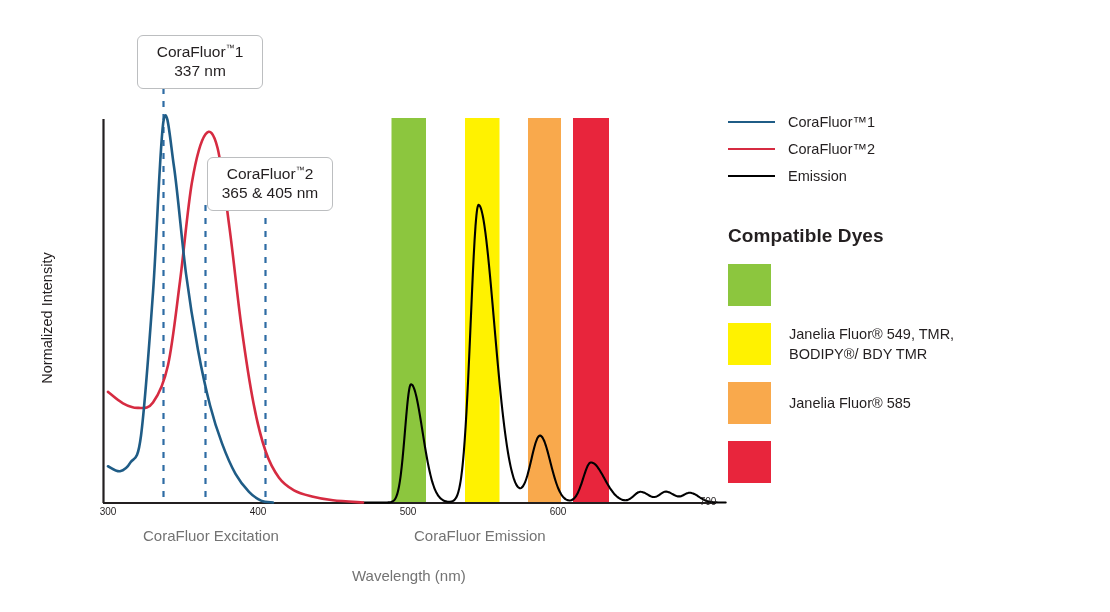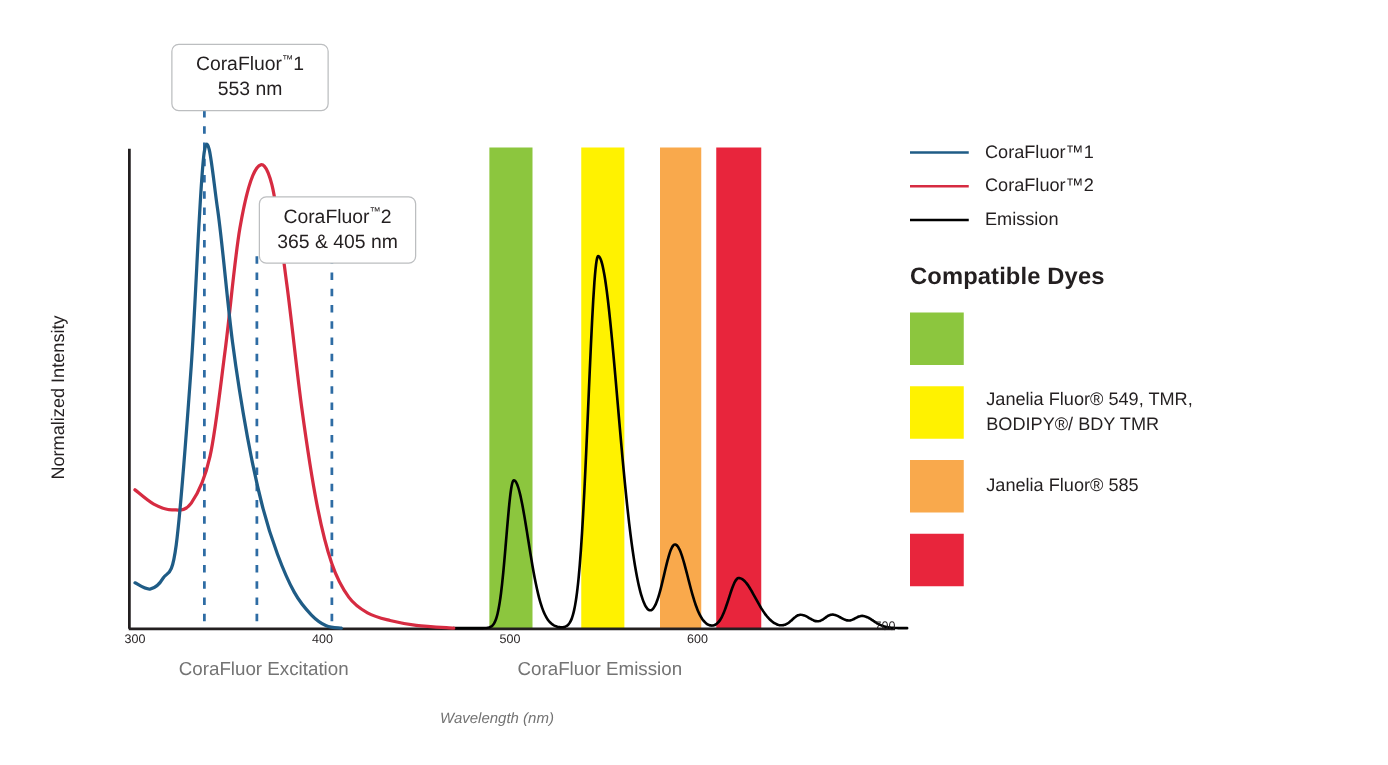--- a/index.html
+++ b/index.html
@@ -16,33 +16,33 @@
   }
   #callout-1{left:137px;top:35px;width:126px;}
   #callout-2{left:207px;top:157px;width:126px;}
   .callout .ln1{display:block;white-space:nowrap;}
   .callout .ln2{display:block;white-space:nowrap;}
   .sup{font-size:9px;vertical-align:super;letter-spacing:0;}
 
   .axlabel{position:absolute;font-size:15px;color:#737373;white-space:nowrap;}
   #lbl-exc{left:143px;top:527px;}
   #lbl-emi{left:414px;top:527px;}
-  #lbl-wave{left:352px;top:567px;font-size:12px;font-style:italic;}
+  #lbl-wave{left:352px;top:567px;font-size:15px;}
   #lbl-y{
     position:absolute;left:-33px;top:310px;width:160px;text-align:center;
     transform:rotate(-90deg);font-size:14.5px;color:#231f20;white-space:nowrap;
   }
   .tick{position:absolute;font-size:10px;color:#231f20;width:60px;text-align:center;}
 
   
   #legend{position:absolute;left:728px;top:108px;width:370px;}
   .lrow{display:flex;align-items:center;height:27px;}
   .lline{width:47px;height:0;border-top-width:2.4px;border-top-style:solid;margin-right:13px;flex:none;}
   .ltext{font-size:14.5px;color:#231f20;white-space:nowrap;}
-  #dyes-title{margin-top:22px;font-size:19px;font-weight:bold;color:#231f20;letter-spacing:.1px;}
+  #dyes-title{margin-top:36px;font-size:19px;font-weight:bold;color:#231f20;letter-spacing:.1px;}
   #dye-list{margin-top:17px;}
   .drow{display:flex;align-items:center;margin-bottom:17px;}
   .dsw{width:43px;height:42px;margin-right:18px;flex:none;}
   .dtext{font-size:14.5px;color:#231f20;line-height:1.38;}
 </style>
 </head>
 <body>
 
 <svg id="figure" viewBox="0 0 1110 612" xmlns="http://www.w3.org/2000/svg">
 
@@ -62,21 +62,21 @@
       <line x1="265.5" x2="265.5" y1="205" y2="502.5" stroke="#2E6CA4" stroke-width="2.2" stroke-dasharray="6 7"></line>
     </g>
 
   <path id="curve-emission" fill="none" stroke="#000000" stroke-width="2.1" stroke-linejoin="round" stroke-linecap="round" d="M363.00,502.50C363.15,502.50 363.60,502.50 363.90,502.50C364.20,502.50 364.50,502.50 364.80,502.50C365.10,502.50 365.40,502.50 365.70,502.50C366.00,502.50 366.30,502.50 366.60,502.50C366.90,502.50 367.20,502.50 367.50,502.50C367.80,502.50 368.10,502.50 368.40,502.50C368.70,502.50 369.00,502.50 369.30,502.50C369.60,502.50 369.90,502.50 370.20,502.50C370.50,502.50 370.80,502.50 371.10,502.50C371.40,502.50 371.70,502.50 372.00,502.50C372.30,502.50 372.60,502.50 372.90,502.50C373.20,502.50 373.50,502.50 373.80,502.50C374.10,502.50 374.40,502.50 374.70,502.50C375.00,502.50 375.30,502.50 375.60,502.50C375.90,502.50 376.20,502.50 376.50,502.50C376.80,502.50 377.10,502.50 377.40,502.50C377.70,502.50 378.00,502.50 378.30,502.50C378.60,502.50 378.90,502.50 379.20,502.50C379.50,502.50 379.80,502.50 380.10,502.50C380.40,502.50 380.70,502.50 381.00,502.50C381.30,502.50 381.60,502.50 381.90,502.50C382.20,502.50 382.50,502.50 382.80,502.50C383.10,502.50 383.40,502.50 383.70,502.50C384.00,502.50 384.30,502.49 384.60,502.49C384.90,502.49 385.20,502.49 385.50,502.49C385.80,502.48 386.10,502.48 386.40,502.47C386.70,502.47 387.00,502.46 387.30,502.45C387.60,502.44 387.90,502.43 388.20,502.41C388.50,502.40 388.80,502.38 389.10,502.35C389.40,502.32 389.70,502.29 390.00,502.24C390.30,502.19 390.60,502.14 390.90,502.07C391.20,501.99 391.50,501.91 391.80,501.79C392.10,501.68 392.40,501.55 392.70,501.37C393.00,501.19 393.30,501.00 393.60,500.74C393.90,500.47 394.20,500.18 394.50,499.80C394.80,499.43 395.10,499.00 395.40,498.47C395.70,497.94 396.00,497.35 396.30,496.62C396.60,495.89 396.90,495.08 397.20,494.10C397.50,493.13 397.80,492.04 398.10,490.78C398.40,489.51 398.70,488.10 399.00,486.49C399.30,484.89 399.60,483.12 399.90,481.14C400.20,479.16 400.50,476.99 400.80,474.62C401.10,472.25 401.40,469.67 401.70,466.92C402.00,464.17 402.30,461.21 402.60,458.11C402.90,455.02 403.20,451.72 403.50,448.35C403.80,444.99 404.10,441.45 404.40,437.92C404.70,434.39 405.00,430.73 405.30,427.19C405.60,423.64 405.90,420.03 406.20,416.62C406.50,413.22 406.80,409.84 407.10,406.76C407.40,403.67 407.70,400.71 408.00,398.13C408.30,395.55 408.60,393.19 408.90,391.26C409.20,389.34 409.50,387.72 409.80,386.58C410.10,385.43 410.40,384.75 410.70,384.38C411.00,384.02 411.30,384.25 411.60,384.40C411.90,384.54 412.20,384.85 412.50,385.25C412.80,385.66 413.10,386.19 413.40,386.83C413.70,387.47 414.00,388.23 414.30,389.09C414.60,389.95 414.90,390.93 415.20,391.99C415.50,393.06 415.80,394.24 416.10,395.50C416.40,396.75 416.70,398.11 417.00,399.53C417.30,400.95 417.60,402.47 417.90,404.03C418.20,405.59 418.50,407.24 418.80,408.92C419.10,410.60 419.40,412.34 419.70,414.11C420.00,415.88 420.30,417.71 420.60,419.54C420.90,421.37 421.20,423.25 421.50,425.12C421.80,426.99 422.10,428.88 422.40,430.77C422.70,432.65 423.00,434.55 423.30,436.42C423.60,438.29 423.90,440.16 424.20,442.00C424.50,443.84 424.80,445.67 425.10,447.46C425.40,449.25 425.70,451.02 426.00,452.74C426.30,454.46 426.60,456.15 426.90,457.79C427.20,459.43 427.50,461.03 427.80,462.57C428.10,464.12 428.40,465.62 428.70,467.07C429.00,468.52 429.30,469.91 429.60,471.25C429.90,472.59 430.20,473.88 430.50,475.12C430.80,476.35 431.10,477.53 431.40,478.65C431.70,479.77 432.00,480.84 432.30,481.86C432.60,482.87 432.90,483.83 433.20,484.74C433.50,485.65 433.80,486.51 434.10,487.32C434.40,488.13 434.70,488.89 435.00,489.60C435.30,490.32 435.60,490.99 435.90,491.61C436.20,492.24 436.50,492.82 436.80,493.37C437.10,493.91 437.40,494.41 437.70,494.88C438.00,495.35 438.30,495.79 438.60,496.19C438.90,496.59 439.20,496.96 439.50,497.30C439.80,497.65 440.10,497.96 440.40,498.25C440.70,498.54 441.00,498.80 441.30,499.04C441.60,499.28 441.90,499.50 442.20,499.70C442.50,499.90 442.80,500.08 443.10,500.25C443.40,500.41 443.70,500.56 444.00,500.69C444.30,500.83 444.60,500.94 444.90,501.05C445.20,501.16 445.50,501.25 445.80,501.33C446.10,501.42 446.40,501.49 446.70,501.55C447.00,501.61 447.30,501.66 447.60,501.70C447.90,501.74 448.20,501.77 448.50,501.79C448.80,501.81 449.10,501.82 449.40,501.81C449.70,501.81 450.00,501.79 450.30,501.76C450.60,501.72 450.90,501.68 451.20,501.61C451.50,501.55 451.80,501.47 452.10,501.35C452.40,501.24 452.70,501.11 453.00,500.95C453.30,500.78 453.60,500.59 453.90,500.34C454.20,500.10 454.50,499.82 454.80,499.48C455.10,499.14 455.40,498.76 455.70,498.29C456.00,497.83 456.30,497.31 456.60,496.68C456.90,496.06 457.20,495.36 457.50,494.54C457.80,493.71 458.10,492.80 458.40,491.72C458.70,490.65 459.00,489.47 459.30,488.10C459.60,486.73 459.90,485.23 460.20,483.51C460.50,481.79 460.80,479.90 461.10,477.78C461.40,475.65 461.70,473.33 462.00,470.73C462.30,468.14 462.60,465.33 462.90,462.22C463.20,459.12 463.50,455.77 463.80,452.11C464.10,448.45 464.40,444.52 464.70,440.29C465.00,436.05 465.30,431.52 465.60,426.70C465.90,421.88 466.20,416.76 466.50,411.38C466.80,405.99 467.10,400.30 467.40,394.40C467.70,388.49 468.00,382.30 468.30,375.95C468.60,369.61 468.90,363.00 469.20,356.32C469.50,349.64 469.80,342.74 470.10,335.87C470.40,329.00 470.70,321.98 471.00,315.08C471.30,308.18 471.60,301.21 471.90,294.47C472.20,287.74 472.50,281.03 472.80,274.66C473.10,268.29 473.40,262.06 473.70,256.26C474.00,250.47 474.30,244.91 474.60,239.90C474.90,234.88 475.20,230.21 475.50,226.15C475.80,222.08 476.10,218.47 476.40,215.52C476.70,212.57 477.00,210.16 477.30,208.43C477.60,206.70 477.90,205.70 478.20,205.15C478.50,204.60 478.80,204.96 479.10,205.15C479.40,205.34 479.70,205.76 480.00,206.30C480.30,206.85 480.60,207.56 480.90,208.43C481.20,209.30 481.50,210.33 481.80,211.51C482.10,212.70 482.40,214.04 482.70,215.52C483.00,217.01 483.30,218.64 483.60,220.41C483.90,222.19 484.20,224.10 484.50,226.15C484.80,228.19 485.10,230.37 485.40,232.66C485.70,234.95 486.00,237.37 486.30,239.90C486.60,242.42 486.90,245.06 487.20,247.79C487.50,250.51 487.80,253.35 488.10,256.26C488.40,259.17 488.70,262.18 489.00,265.25C489.30,268.31 489.60,271.46 489.90,274.66C490.20,277.86 490.50,281.13 490.80,284.43C491.10,287.73 491.40,291.09 491.70,294.47C492.00,297.86 492.30,301.28 492.60,304.71C492.90,308.15 493.20,311.61 493.50,315.08C493.80,318.54 494.10,322.02 494.40,325.48C494.70,328.95 495.00,332.42 495.30,335.87C495.60,339.32 495.90,342.76 496.20,346.17C496.50,349.58 496.80,352.97 497.10,356.32C497.40,359.67 497.70,362.99 498.00,366.26C498.30,369.53 498.60,372.77 498.90,375.95C499.20,379.13 499.50,382.27 499.80,385.34C500.10,388.41 500.40,391.44 500.70,394.39C501.00,397.35 501.30,400.25 501.60,403.08C501.90,405.91 502.20,408.67 502.50,411.36C502.80,414.06 503.10,416.68 503.40,419.24C503.70,421.79 504.00,424.27 504.30,426.68C504.60,429.09 504.90,431.42 505.20,433.68C505.50,435.94 505.80,438.12 506.10,440.23C506.40,442.34 506.70,444.38 507.00,446.34C507.30,448.30 507.60,450.18 507.90,452.00C508.20,453.81 508.50,455.55 508.80,457.21C509.10,458.88 509.40,460.47 509.70,462.00C510.00,463.52 510.30,464.97 510.60,466.36C510.90,467.74 511.20,469.05 511.50,470.30C511.80,471.54 512.10,472.72 512.40,473.83C512.70,474.94 513.00,475.98 513.30,476.96C513.60,477.94 513.90,478.86 514.20,479.71C514.50,480.56 514.80,481.34 515.10,482.07C515.40,482.79 515.70,483.45 516.00,484.04C516.30,484.64 516.60,485.17 516.90,485.64C517.20,486.11 517.50,486.51 517.80,486.86C518.10,487.20 518.40,487.47 518.70,487.69C519.00,487.90 519.30,488.05 519.60,488.13C519.90,488.21 520.20,488.23 520.50,488.18C520.80,488.13 521.10,488.01 521.40,487.83C521.70,487.64 522.00,487.39 522.30,487.07C522.60,486.75 522.90,486.36 523.20,485.90C523.50,485.44 523.80,484.92 524.10,484.33C524.40,483.74 524.70,483.07 525.00,482.35C525.30,481.63 525.60,480.84 525.90,479.99C526.20,479.14 526.50,478.23 526.80,477.26C527.10,476.30 527.40,475.27 527.70,474.20C528.00,473.13 528.30,472.01 528.60,470.85C528.90,469.70 529.20,468.50 529.50,467.27C529.80,466.05 530.10,464.79 530.40,463.53C530.70,462.26 531.00,460.97 531.30,459.69C531.60,458.41 531.90,457.11 532.20,455.85C532.50,454.58 532.80,453.31 533.10,452.09C533.40,450.86 533.70,449.66 534.00,448.51C534.30,447.36 534.60,446.25 534.90,445.21C535.20,444.17 535.50,443.18 535.80,442.28C536.10,441.37 536.40,440.53 536.70,439.80C537.00,439.06 537.30,438.40 537.60,437.84C537.90,437.29 538.20,436.83 538.50,436.48C538.80,436.13 539.10,435.88 539.40,435.74C539.70,435.60 540.00,435.59 540.30,435.65C540.60,435.71 540.90,435.86 541.20,436.09C541.50,436.32 541.80,436.64 542.10,437.02C542.40,437.41 542.70,437.89 543.00,438.43C543.30,438.97 543.60,439.59 543.90,440.27C544.20,440.95 544.50,441.70 544.80,442.51C545.10,443.32 545.40,444.19 545.70,445.10C546.00,446.02 546.30,446.99 546.60,448.00C546.90,449.00 547.20,450.06 547.50,451.14C547.80,452.21 548.10,453.33 548.40,454.46C548.70,455.59 549.00,456.74 549.30,457.90C549.60,459.06 549.90,460.24 550.20,461.41C550.50,462.58 550.80,463.76 551.10,464.93C551.40,466.10 551.70,467.26 552.00,468.41C552.30,469.55 552.60,470.68 552.90,471.79C553.20,472.90 553.50,473.99 553.80,475.05C554.10,476.11 554.40,477.15 554.70,478.15C555.00,479.15 555.30,480.12 555.60,481.06C555.90,481.99 556.20,482.90 556.50,483.76C556.80,484.63 557.10,485.46 557.40,486.25C557.70,487.04 558.00,487.79 558.30,488.51C558.60,489.22 558.90,489.90 559.20,490.54C559.50,491.18 559.80,491.79 560.10,492.35C560.40,492.92 560.70,493.45 561.00,493.95C561.30,494.45 561.60,494.91 561.90,495.34C562.20,495.78 562.50,496.17 562.80,496.54C563.10,496.91 563.40,497.25 563.70,497.56C564.00,497.87 564.30,498.15 564.60,498.41C564.90,498.66 565.20,498.89 565.50,499.10C565.80,499.30 566.10,499.48 566.40,499.64C566.70,499.80 567.00,499.93 567.30,500.04C567.60,500.16 567.90,500.24 568.20,500.31C568.50,500.38 568.80,500.42 569.10,500.44C569.40,500.46 569.70,500.46 570.00,500.43C570.30,500.40 570.60,500.35 570.90,500.28C571.20,500.20 571.50,500.10 571.80,499.97C572.10,499.84 572.40,499.68 572.70,499.49C573.00,499.30 573.30,499.08 573.60,498.83C573.90,498.58 574.20,498.29 574.50,497.97C574.80,497.64 575.10,497.29 575.40,496.89C575.70,496.49 576.00,496.05 576.30,495.57C576.60,495.10 576.90,494.58 577.20,494.02C577.50,493.46 577.80,492.86 578.10,492.22C578.40,491.58 578.70,490.90 579.00,490.18C579.30,489.46 579.60,488.70 579.90,487.91C580.20,487.12 580.50,486.29 580.80,485.44C581.10,484.59 581.40,483.70 581.70,482.80C582.00,481.90 582.30,480.98 582.60,480.06C582.90,479.13 583.20,478.19 583.50,477.26C583.80,476.33 584.10,475.40 584.40,474.49C584.70,473.58 585.00,472.68 585.30,471.82C585.60,470.97 585.90,470.13 586.20,469.35C586.50,468.57 586.80,467.82 587.10,467.15C587.40,466.47 587.70,465.84 588.00,465.30C588.30,464.75 588.60,464.26 588.90,463.87C589.20,463.47 589.50,463.15 589.80,462.91C590.10,462.68 590.40,462.54 590.70,462.47C591.00,462.40 591.30,462.45 591.60,462.48C591.90,462.52 592.20,462.60 592.50,462.70C592.80,462.80 593.10,462.93 593.40,463.09C593.70,463.25 594.00,463.45 594.30,463.66C594.60,463.88 594.90,464.13 595.20,464.40C595.50,464.67 595.80,464.98 596.10,465.30C596.40,465.62 596.70,465.97 597.00,466.34C597.30,466.71 597.60,467.10 597.90,467.51C598.20,467.93 598.50,468.36 598.80,468.81C599.10,469.25 599.40,469.72 599.70,470.20C600.00,470.68 600.30,471.17 600.60,471.68C600.90,472.18 601.20,472.70 601.50,473.22C601.80,473.75 602.10,474.28 602.40,474.82C602.70,475.36 603.00,475.90 603.30,476.45C603.60,476.99 603.90,477.55 604.20,478.09C604.50,478.64 604.80,479.19 605.10,479.74C605.40,480.29 605.70,480.83 606.00,481.37C606.30,481.91 606.60,482.45 606.90,482.98C607.20,483.51 607.50,484.03 607.80,484.55C608.10,485.06 608.40,485.57 608.70,486.06C609.00,486.56 609.30,487.05 609.60,487.52C609.90,488.00 610.20,488.46 610.50,488.91C610.80,489.37 611.10,489.81 611.40,490.23C611.70,490.66 612.00,491.07 612.30,491.47C612.60,491.87 612.90,492.26 613.20,492.63C613.50,493.01 613.80,493.37 614.10,493.71C614.40,494.06 614.70,494.39 615.00,494.71C615.30,495.02 615.60,495.33 615.90,495.62C616.20,495.91 616.50,496.18 616.80,496.44C617.10,496.71 617.40,496.95 617.70,497.19C618.00,497.42 618.30,497.65 618.60,497.85C618.90,498.06 619.20,498.26 619.50,498.44C619.80,498.62 620.10,498.79 620.40,498.94C620.70,499.10 621.00,499.24 621.30,499.37C621.60,499.50 621.90,499.61 622.20,499.71C622.50,499.82 622.80,499.90 623.10,499.98C623.40,500.05 623.70,500.11 624.00,500.15C624.30,500.19 624.60,500.22 624.90,500.24C625.20,500.25 625.50,500.24 625.80,500.22C626.10,500.20 626.40,500.17 626.70,500.11C627.00,500.06 627.30,499.98 627.60,499.89C627.90,499.80 628.20,499.69 628.50,499.57C628.80,499.44 629.10,499.29 629.40,499.13C629.70,498.97 630.00,498.79 630.30,498.59C630.60,498.40 630.90,498.19 631.20,497.96C631.50,497.74 631.80,497.49 632.10,497.25C632.40,497.00 632.70,496.74 633.00,496.47C633.30,496.21 633.60,495.93 633.90,495.66C634.20,495.39 634.50,495.12 634.80,494.85C635.10,494.58 635.40,494.32 635.70,494.07C636.00,493.82 636.30,493.57 636.60,493.35C636.90,493.13 637.20,492.92 637.50,492.74C637.80,492.55 638.10,492.39 638.40,492.25C638.70,492.12 639.00,492.01 639.30,491.93C639.60,491.85 639.90,491.80 640.20,491.78C640.50,491.76 640.80,491.77 641.10,491.80C641.40,491.82 641.70,491.87 642.00,491.93C642.30,491.99 642.60,492.07 642.90,492.16C643.20,492.25 643.50,492.36 643.80,492.48C644.10,492.61 644.40,492.74 644.70,492.89C645.00,493.04 645.30,493.19 645.60,493.36C645.90,493.52 646.20,493.70 646.50,493.87C646.80,494.05 647.10,494.23 647.40,494.41C647.70,494.59 648.00,494.78 648.30,494.96C648.60,495.14 648.90,495.31 649.20,495.48C649.50,495.65 649.80,495.81 650.10,495.96C650.40,496.11 650.70,496.25 651.00,496.37C651.30,496.50 651.60,496.61 651.90,496.70C652.20,496.79 652.50,496.87 652.80,496.92C653.10,496.98 653.40,497.01 653.70,497.02C654.00,497.04 654.30,497.03 654.60,497.00C654.90,496.96 655.20,496.91 655.50,496.84C655.80,496.76 656.10,496.66 656.40,496.55C656.70,496.43 657.00,496.29 657.30,496.14C657.60,495.98 657.90,495.81 658.20,495.62C658.50,495.44 658.80,495.24 659.10,495.03C659.40,494.83 659.70,494.61 660.00,494.40C660.30,494.19 660.60,493.96 660.90,493.75C661.20,493.54 661.50,493.33 661.80,493.14C662.10,492.94 662.40,492.75 662.70,492.58C663.00,492.42 663.30,492.26 663.60,492.13C663.90,492.01 664.20,491.90 664.50,491.82C664.80,491.74 665.10,491.68 665.40,491.66C665.70,491.63 666.00,491.64 666.30,491.66C666.60,491.68 666.90,491.73 667.20,491.78C667.50,491.84 667.80,491.91 668.10,491.99C668.40,492.08 668.70,492.18 669.00,492.29C669.30,492.41 669.60,492.53 669.90,492.67C670.20,492.81 670.50,492.95 670.80,493.11C671.10,493.26 671.40,493.42 671.70,493.59C672.00,493.75 672.30,493.92 672.60,494.09C672.90,494.26 673.20,494.43 673.50,494.60C673.80,494.76 674.10,494.93 674.40,495.08C674.70,495.23 675.00,495.38 675.30,495.51C675.60,495.65 675.90,495.77 676.20,495.88C676.50,495.99 676.80,496.09 677.10,496.16C677.40,496.24 677.70,496.30 678.00,496.34C678.30,496.38 678.60,496.40 678.90,496.41C679.20,496.41 679.50,496.39 679.80,496.35C680.10,496.32 680.40,496.26 680.70,496.18C681.00,496.11 681.30,496.01 681.60,495.90C681.90,495.79 682.20,495.67 682.50,495.53C682.80,495.40 683.10,495.24 683.40,495.09C683.70,494.94 684.00,494.77 684.30,494.61C684.60,494.45 684.90,494.28 685.20,494.12C685.50,493.96 685.80,493.80 686.10,493.65C686.40,493.51 686.70,493.37 687.00,493.25C687.30,493.13 687.60,493.02 687.90,492.94C688.20,492.85 688.50,492.79 688.80,492.75C689.10,492.71 689.40,492.69 689.70,492.69C690.00,492.70 690.30,492.73 690.60,492.77C690.90,492.82 691.20,492.87 691.50,492.94C691.80,493.01 692.10,493.10 692.40,493.20C692.70,493.29 693.00,493.41 693.30,493.53C693.60,493.65 693.90,493.79 694.20,493.93C694.50,494.08 694.80,494.24 695.10,494.40C695.40,494.57 695.70,494.74 696.00,494.92C696.30,495.10 696.60,495.29 696.90,495.48C697.20,495.67 697.50,495.86 697.80,496.06C698.10,496.26 698.40,496.46 698.70,496.66C699.00,496.85 699.30,497.05 699.60,497.25C699.90,497.45 700.20,497.64 700.50,497.83C700.80,498.02 701.10,498.21 701.40,498.40C701.70,498.58 702.00,498.76 702.30,498.93C702.60,499.10 702.90,499.26 703.20,499.42C703.50,499.58 703.80,499.73 704.10,499.88C704.40,500.02 704.70,500.16 705.00,500.29C705.30,500.42 705.60,500.54 705.90,500.65C706.20,500.77 706.50,500.87 706.80,500.97C707.10,501.07 707.40,501.17 707.70,501.25C708.00,501.34 708.30,501.42 708.60,501.49C708.90,501.56 709.20,501.63 709.50,501.69C709.80,501.75 710.10,501.81 710.40,501.86C710.70,501.91 711.00,501.96 711.30,502.00C711.60,502.04 711.90,502.08 712.20,502.11C712.50,502.15 712.80,502.17 713.10,502.20C713.40,502.23 713.70,502.25 714.00,502.27C714.30,502.29 714.60,502.31 714.90,502.33C715.20,502.35 715.50,502.36 715.80,502.37C716.10,502.39 716.40,502.40 716.70,502.41C717.00,502.42 717.30,502.42 717.60,502.43C717.90,502.44 718.20,502.45 718.50,502.45C718.80,502.46 719.10,502.46 719.40,502.47C719.70,502.47 720.00,502.47 720.30,502.48C720.60,502.48 720.90,502.48 721.20,502.48C721.50,502.48 721.80,502.49 722.10,502.49C722.40,502.49 722.70,502.49 723.00,502.49C723.30,502.49 723.60,502.49 723.90,502.49C724.20,502.50 724.50,502.50 724.80,502.50C725.10,502.50 725.55,502.50 725.70,502.50"></path>
   <path id="curve-cf2" fill="none" stroke="#D62B41" stroke-width="2.6" stroke-linejoin="round" stroke-linecap="round" d="M108.00,391.87C110.50,393.77 118.00,400.64 123.00,403.31C128.00,405.98 133.00,408.02 138.00,407.89C143.00,407.76 148.00,409.67 153.00,402.55C158.00,395.43 163.50,385.38 168.00,365.16C172.50,344.94 176.00,311.75 180.00,281.23C184.00,250.71 187.75,206.52 192.00,182.04C196.25,157.56 201.25,140.08 205.50,134.35C209.75,128.63 213.50,132.13 217.50,147.70C221.50,163.28 225.50,197.94 229.50,227.82C233.50,257.70 237.50,297.76 241.50,327.01C245.50,356.26 249.50,382.65 253.50,403.31C257.50,423.97 261.25,438.60 265.50,451.00C269.75,463.40 274.25,471.15 279.00,477.70C283.75,484.25 288.50,487.18 294.00,490.29C299.50,493.41 305.50,494.74 312.00,496.40C318.50,498.05 324.50,499.19 333.00,500.21C341.50,501.23 358.00,502.12 363.00,502.50"></path>
   <path id="curve-cf1" fill="none" stroke="#1F5C86" stroke-width="2.6" stroke-linejoin="round" stroke-linecap="round" d="M108.00,466.26C110.00,467.08 116.25,471.85 120.00,471.22C123.75,470.58 127.00,468.36 130.50,462.44C134.00,456.53 137.25,464.03 141.00,435.74C144.75,407.44 149.25,345.13 153.00,292.67C156.75,240.22 160.00,141.98 163.50,121.00C167.00,100.02 170.25,141.35 174.00,166.78C177.75,192.21 182.00,243.08 186.00,273.60C190.00,304.12 194.00,327.96 198.00,349.90C202.00,371.84 206.00,389.64 210.00,405.22C214.00,420.80 217.75,431.92 222.00,443.37C226.25,454.81 231.00,465.81 235.50,473.89C240.00,481.96 244.75,487.37 249.00,491.82C253.25,496.27 257.00,498.81 261.00,500.59C265.00,502.37 271.00,502.18 273.00,502.50"></path>
 </svg>
 
 <div class="callout" id="callout-1">
   <span class="ln1"><span>CoraFluor</span><span class="sup">™</span><span>1</span></span>
-  <span class="ln2">553 nm</span>
+  <span class="ln2">337 nm</span>
 </div>
 
 <div class="callout" id="callout-2">
   <span class="ln1"><span>CoraFluor</span><span class="sup">™</span><span>2</span></span>
   <span class="ln2">365 &amp; 405 nm</span>
 </div>
 
 <div id="ticks">
     <div class="tick" style="left: 78px; top: 506px;">300</div>
     <div class="tick" style="left: 228px; top: 506px;">400</div>

